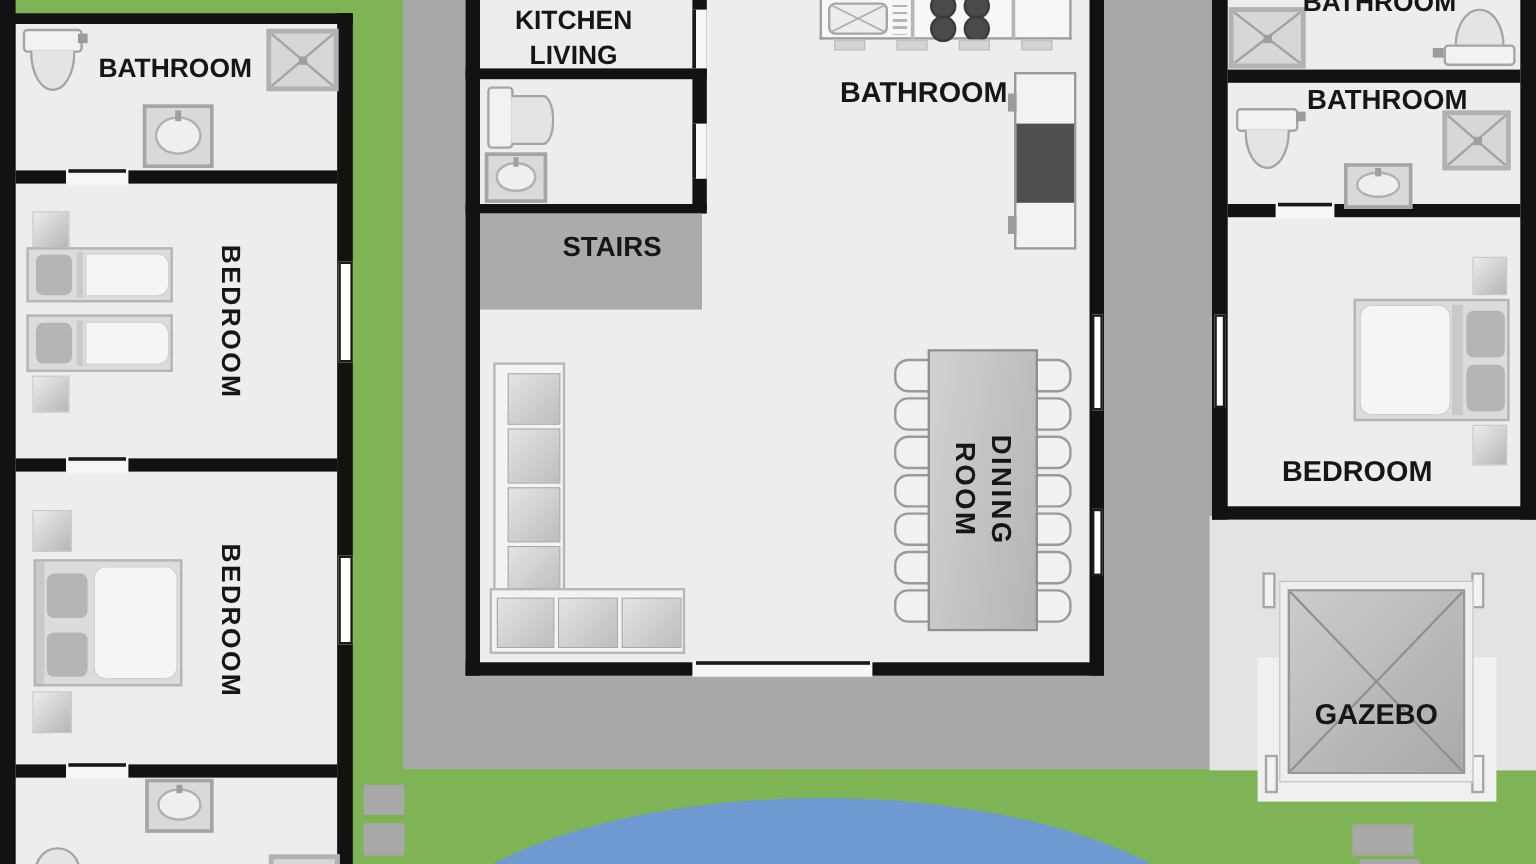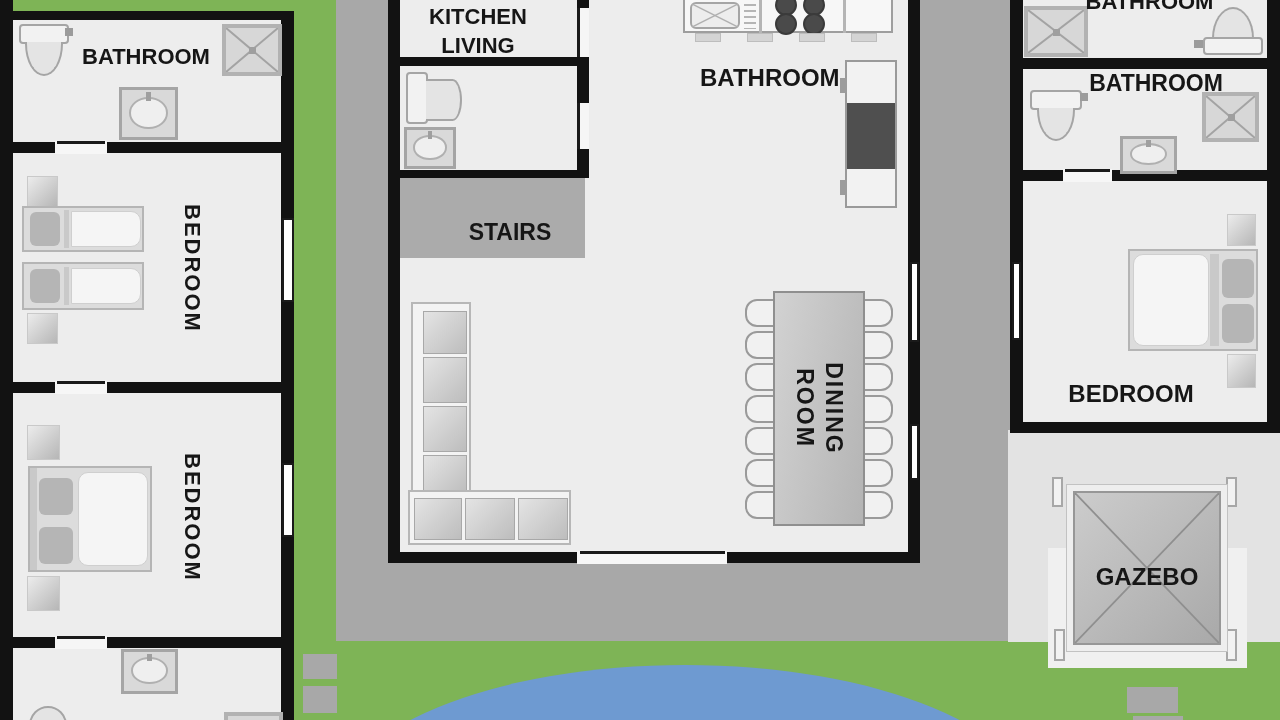--- a/index.html
+++ b/index.html
@@ -276,20 +276,20 @@
     <svg viewBox="0 0 100 100" preserveAspectRatio="none">
         <line x1="0" y1="0" x2="100" y2="100" stroke="#8f8f8f" stroke-width="1.8" vector-effect="non-scaling-stroke"></line>
         <line x1="100" y1="0" x2="0" y2="100" stroke="#8f8f8f" stroke-width="1.8" vector-effect="non-scaling-stroke"></line>
       </svg>
   </div>
 
   <div class="label" style="left:76px;top:43px;width:140px;font-size:22px;">BATHROOM</div>
   <div class="label vlabel" style="left:176px;top:203px;width:32px;height:130px;line-height:32px;font-size:22px;">BEDROOM</div>
   <div class="label vlabel" style="left:176px;top:452px;width:32px;height:130px;line-height:32px;font-size:22px;">BEDROOM</div>
   <div class="label" style="left:398px;top:2px;width:160px;font-size:22px;line-height:29px;">KITCHEN LIVING</div>
-  <div class="label" style="left:400px;top:218px;width:220px;font-size:23px;">STAIRS</div>
+  <div class="label" style="left:400px;top:191px;width:220px;font-size:23px;">STAIRS</div>
   <div class="label" style="left:700px;top:63px;width:135px;font-size:24px;">BATHROOM</div>
   <div class="label" style="left:1082px;top:-12px;width:135px;font-size:22px;">BATHROOM</div>
   <div class="label" style="left:1086px;top:69px;width:140px;font-size:23px;">BATHROOM</div>
   <div class="label" style="left:1062px;top:379px;width:138px;font-size:24px;">BEDROOM</div>
-  <div class="label" style="left:1087px;top:562px;width:120px;font-size:24px;">GAZEBO</div>
+  <div class="label" style="left:1087px;top:581px;width:120px;font-size:24px;">GAZEBO</div>
 
 </div>
 
 </body></html>

